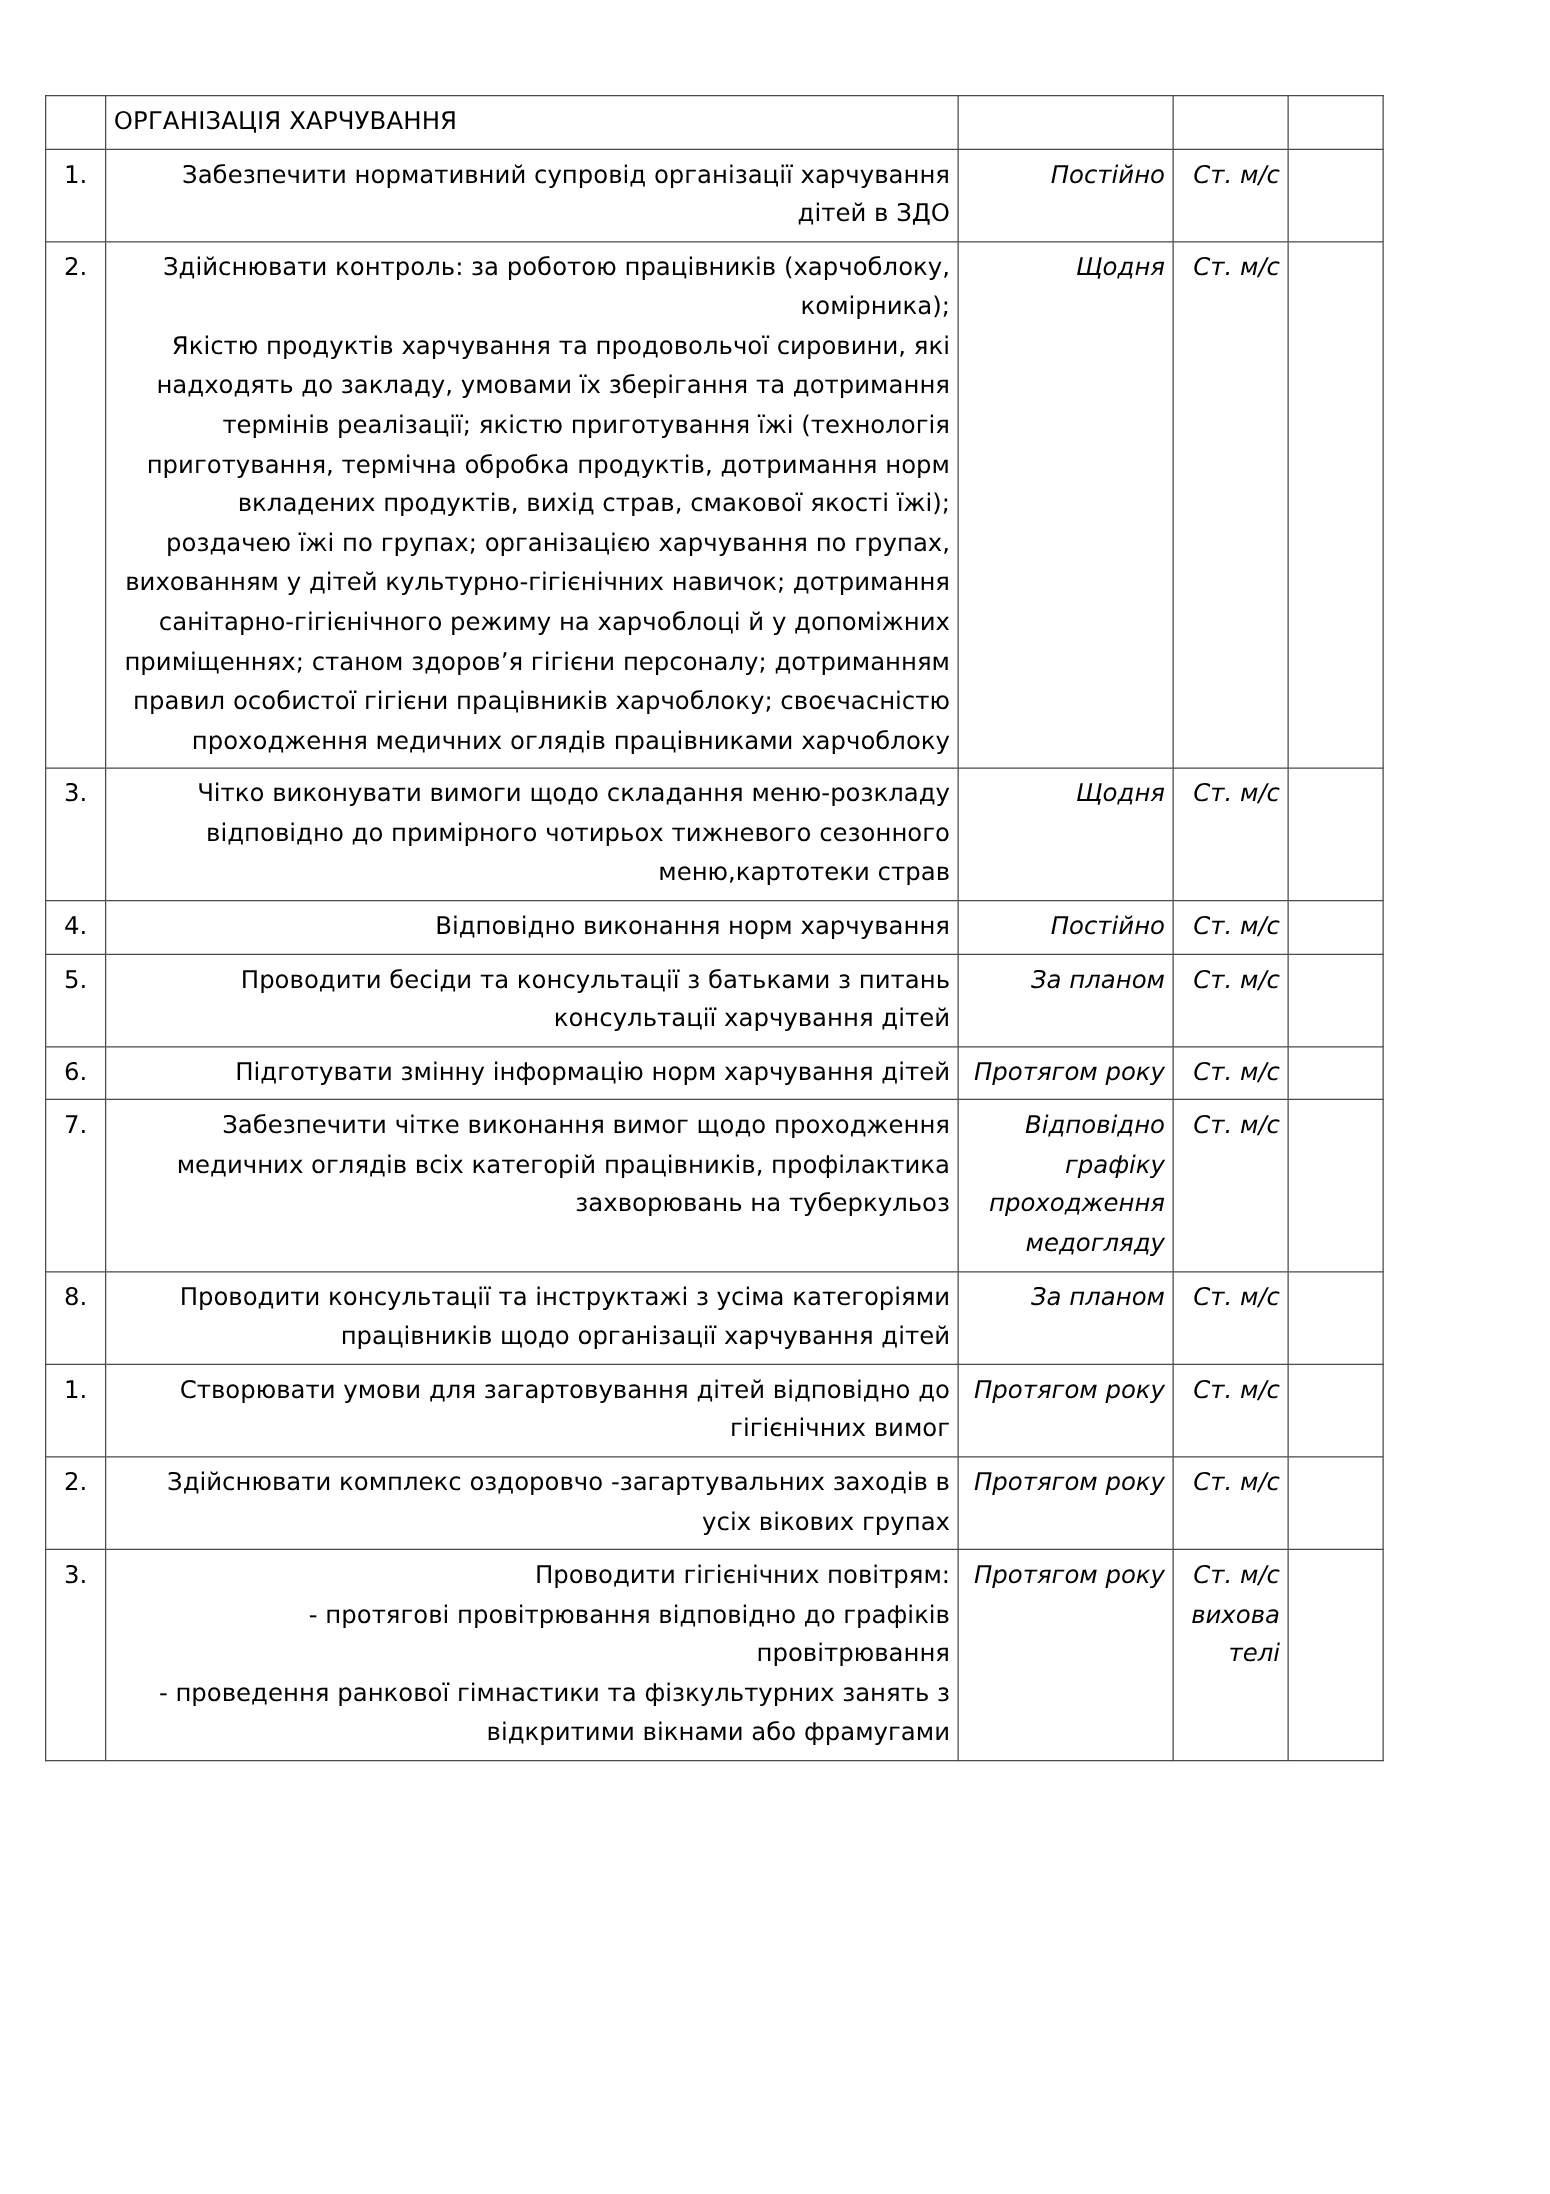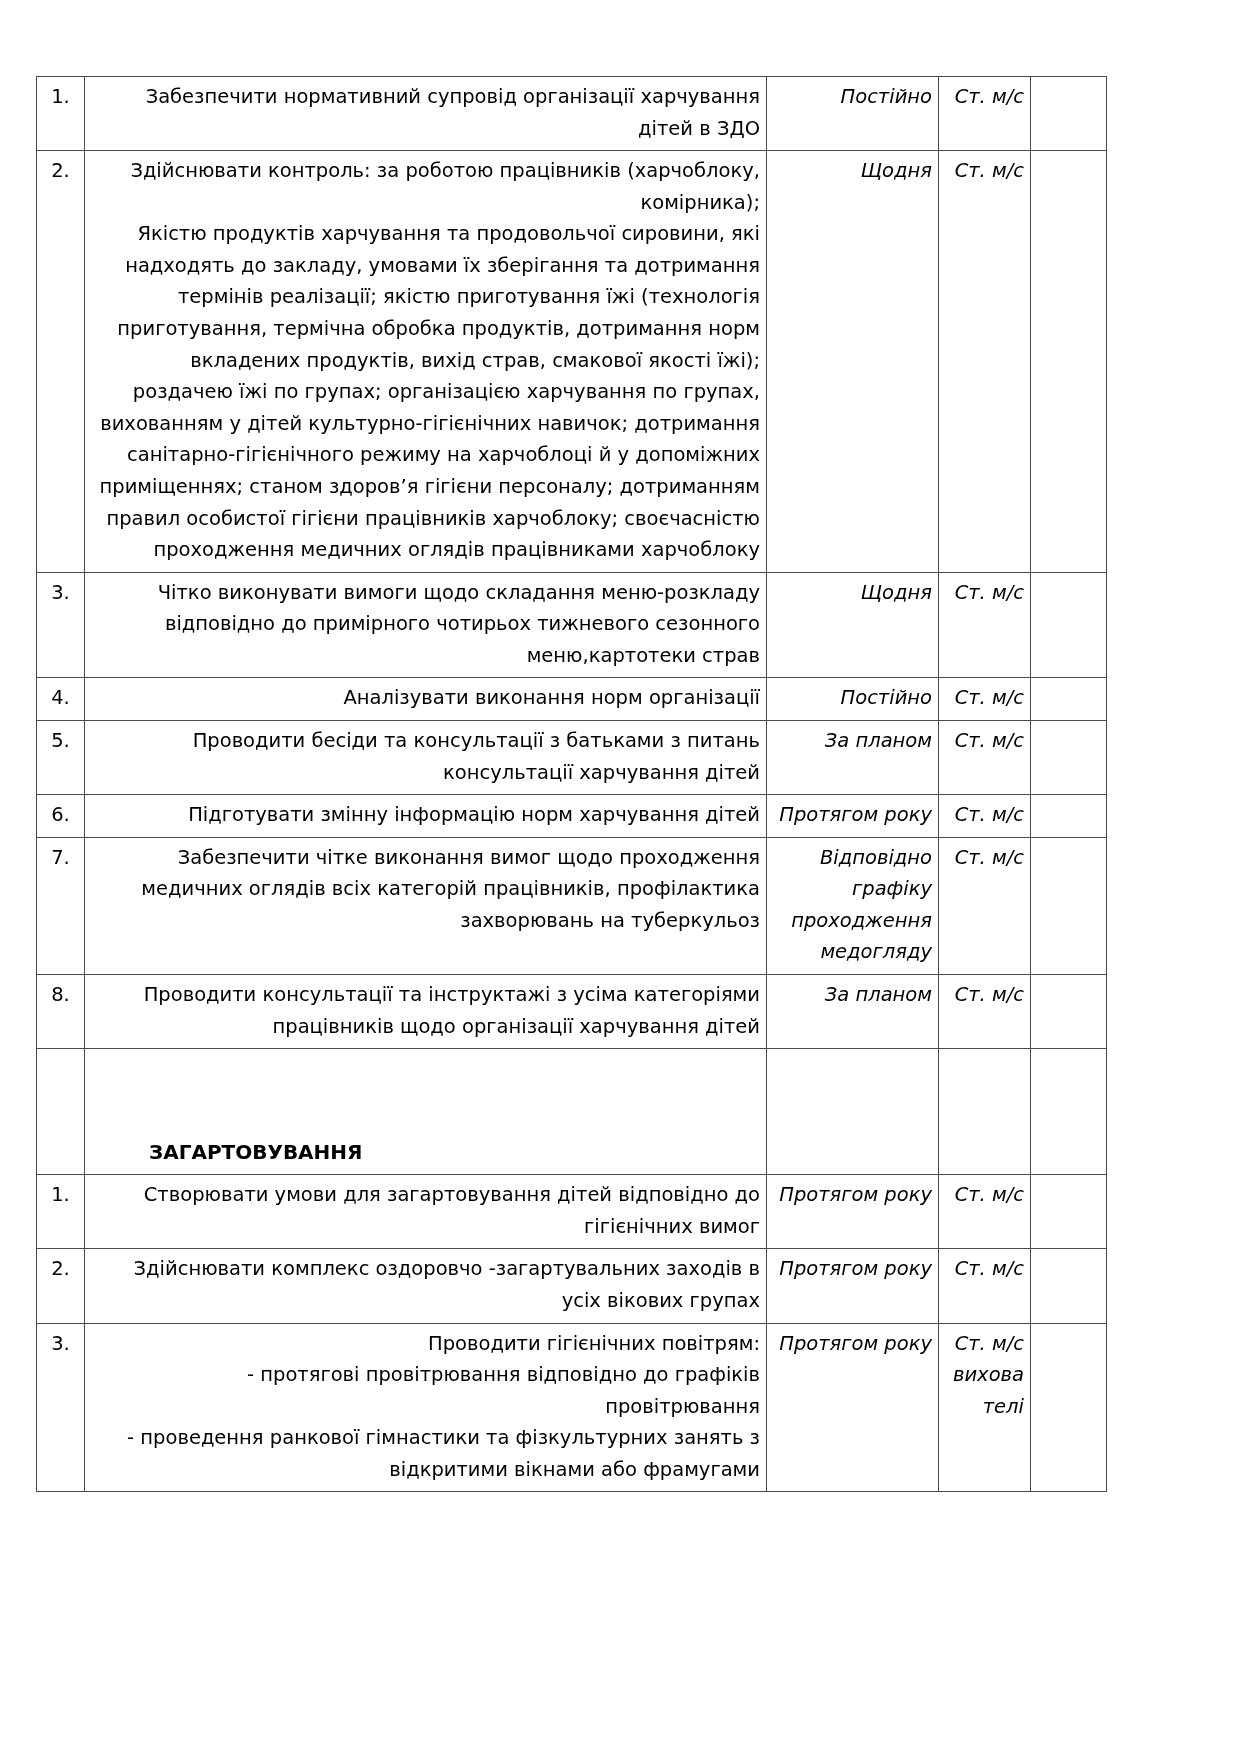--- a/index.html
+++ b/index.html
@@ -95,20 +95,27 @@
   <table class="plan">
     <colgroup>
       <col class="c-num">
       <col class="c-body">
       <col class="c-term">
       <col class="c-resp">
       <col class="c-mark">
     </colgroup>
     <tbody>
 
+      <tr>
+        <td class="num"></td>
+        <td class="section-head">ОРГАНІЗАЦІЯ ХАРЧУВАННЯ</td>
+        <td class="term"></td>
+        <td class="resp"></td>
+        <td class="mark"></td>
+      </tr>
 
       <tr>
         <td class="num">1.</td>
         <td class="body nowrapline">Забезпечити нормативний супровід організації харчування дітей в ЗДО</td>
         <td class="term nowrapline">Постійно</td>
         <td class="resp nowrapline">Ст. м/с</td>
         <td class="mark"></td>
       </tr>
 
       <tr>
@@ -123,21 +130,21 @@
       <tr>
         <td class="num">3.</td>
         <td class="body nowrapline">Чітко виконувати вимоги щодо складання меню-розкладу відповідно до примірного чотирьох тижневого сезонного меню,картотеки страв</td>
         <td class="term nowrapline">Щодня</td>
         <td class="resp nowrapline">Ст. м/с</td>
         <td class="mark"></td>
       </tr>
 
       <tr>
         <td class="num">4.</td>
-        <td class="body nowrapline">Аналізувати виконання норм організації</td>
+        <td class="body nowrapline">Відповідно виконання норм харчування</td>
         <td class="term nowrapline">Постійно</td>
         <td class="resp nowrapline">Ст. м/с</td>
         <td class="mark"></td>
       </tr>
 
       <tr>
         <td class="num">5.</td>
         <td class="body nowrapline">Проводити бесіди та консультації з батьками з питань консультації харчування дітей</td>
         <td class="term nowrapline">За планом</td>
         <td class="resp nowrapline">Ст. м/с</td>
@@ -161,29 +168,20 @@
       </tr>
 
       <tr>
         <td class="num">8.</td>
         <td class="body nowrapline">Проводити консультації та інструктажі з усіма категоріями працівників щодо організації харчування дітей</td>
         <td class="term nowrapline">За планом</td>
         <td class="resp nowrapline">Ст. м/с</td>
         <td class="mark"></td>
       </tr>
 
-      <tr>
-        <td class="num"></td>
-        <td class="sec-tall">
-          <span class="section-head-inner">ЗАГАРТОВУВАННЯ</span>
-        </td>
-        <td class="term"></td>
-        <td class="resp"></td>
-        <td class="mark"></td>
-      </tr>
 
       <tr>
         <td class="num">1.</td>
         <td class="body nowrapline"> Створювати умови для загартовування дітей відповідно до гігієнічних вимог</td>
         <td class="term nowrapline">Протягом року</td>
         <td class="resp nowrapline">Ст. м/с</td>
         <td class="mark"></td>
       </tr>
 
       <tr>

